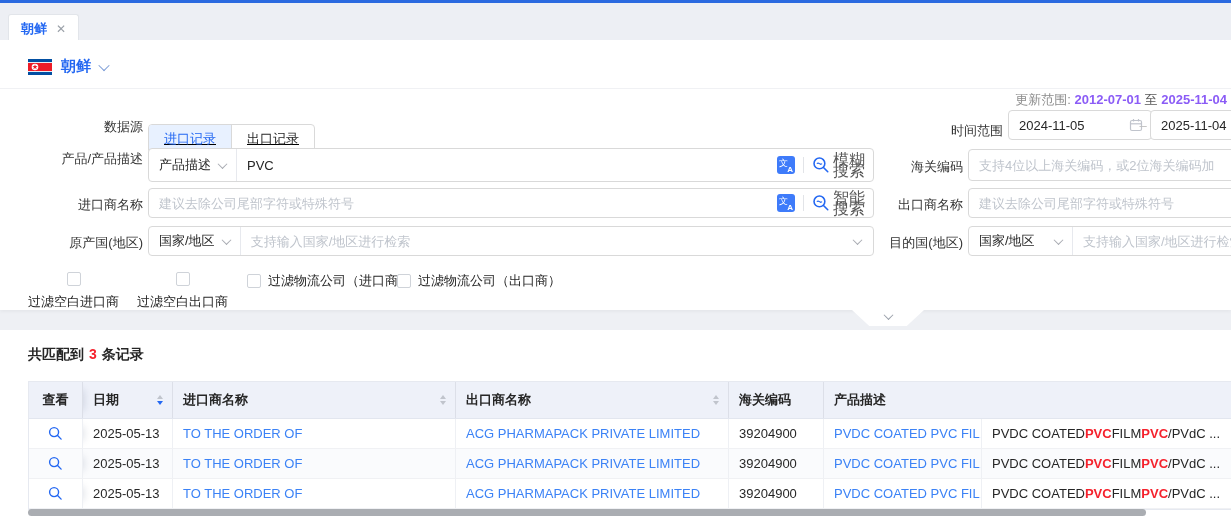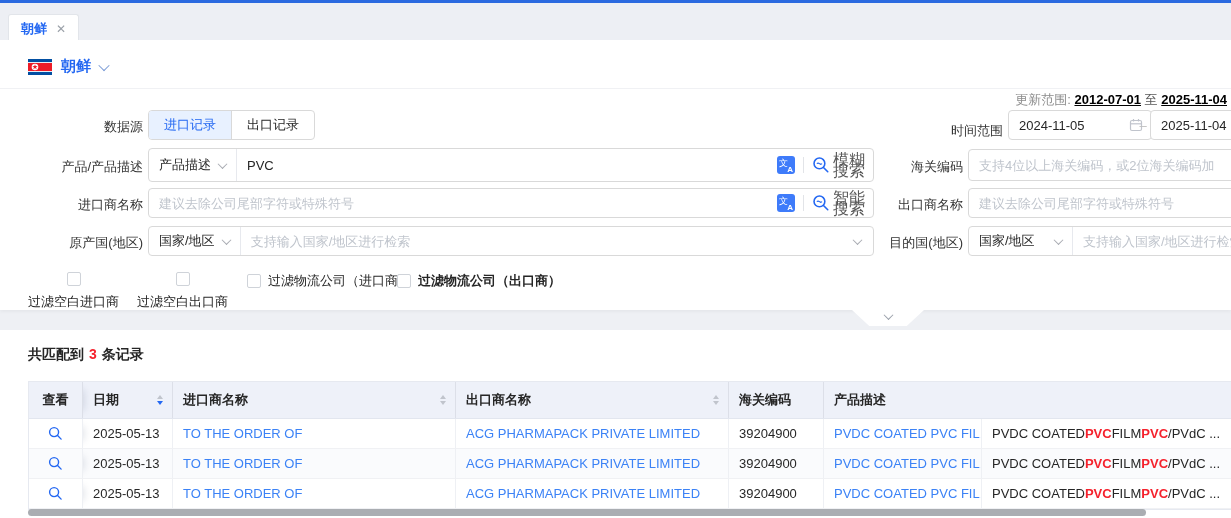--- a/index.html
+++ b/index.html
@@ -12,21 +12,21 @@
   .tab { position:absolute; left:8px; top:11px; height:29px; background:#fff; border:1px solid #e2e5ea; border-bottom:none; border-radius:3px 3px 0 0; display:flex; align-items:center; gap:9px; padding:0 12px; }
   .tab-label { color:#2468f2; font-size:13px; font-weight:bold; }
   .tab-close { color:#9aa0a8; font-size:12px; line-height:12px; cursor:pointer; }
 
   .panel { position:absolute; left:0; top:40px; width:1231px; height:270px; background:#fff; box-shadow:0 2px 3px rgba(0,0,0,0.04); }
   .country-row { position:absolute; left:28px; top:17px; display:flex; align-items:center; gap:9px; }
   .country-name { color:#2468f2; font-size:15px; font-weight:bold; }
   .panel-hr { position:absolute; left:0; top:48px; width:100%; height:1px; background:#f0f1f4; }
 
   .update-range { position:absolute; right:4px; top:51px; font-size:13px; color:#8c8c8c; white-space:nowrap; }
-  .update-range .od { color:#000000; font-weight:bold;text-decoration:underline; }
+  .update-range .od { color:#8b5cf6; font-weight:bold; }
   .update-range .to { color:#595959; }
 
   .lbl { position:absolute; font-size:13px; color:#333; text-align:right; white-space:nowrap; }
   .lbl-left { left:0; width:143px; }
   .lbl-right { left:820px; width:143px; }
 
   .row { position:absolute; left:0; width:1231px; }
   .ibox { position:absolute; display:flex; align-items:center; border:1px solid #d9d9d9; border-radius:4px; background:#fff; overflow:hidden; }
   .ibox input { border:none; outline:none; background:transparent; flex:1; min-width:0; font-size:13px; color:#262626; font-family:inherit; padding:0 10px; height:100%; }
   input::placeholder { color:#bfc4cc; }
@@ -113,42 +113,42 @@
 
     <div class="update-range">
       <span>更新范围:</span>
       <span class="od">2012-07-01</span>
       <span class="to">至</span>
       <span class="od">2025-11-04</span>
     </div>
 
     <div class="row" style="top:70px; height:30px;">
       <span class="lbl lbl-left" style="top:8px;">数据源</span>
-      <div class="seg" style="left:148px; top:0;">
+      <div class="seg" style="left:148px; top:14px;text-decoration:underline;">
         <span class="seg-btn active">进口记录</span>
         <span class="seg-btn">出口记录</span>
       </div>
       <span class="lbl" style="left:880px; width:123px; top:12px;">时间范围</span>
       <div class="date-box" style="left:1008px; top:0; width:144px;">
         <span>2024-11-05</span>
         <svg width="14" height="14" viewBox="0 0 14 14">
           <rect x="1.5" y="2.5" width="11" height="10" rx="1.5" fill="none" stroke="#c0c4cc" stroke-width="1.2"></rect>
           <line x1="1.5" y1="5.8" x2="12.5" y2="5.8" stroke="#c0c4cc" stroke-width="1.2"></line>
           <line x1="4.5" y1="1" x2="4.5" y2="3.5" stroke="#c0c4cc" stroke-width="1.2"></line>
           <line x1="9.5" y1="1" x2="9.5" y2="3.5" stroke="#c0c4cc" stroke-width="1.2"></line>
         </svg>
       </div>
       <span class="dash" style="left:1136px; width:14px; top:8px;">–</span>
       <div class="date-box" style="left:1150px; top:0; width:112px;">
         <span>2025-11-04</span>
       </div>
     </div>
 
     <div class="row" style="top:108px; height:34px;">
-      <span class="lbl lbl-left" style="top:10px;">产品/产品描述</span>
+      <span class="lbl lbl-left" style="top:2px;">产品/产品描述</span>
       <div class="ibox" style="left:148px; top:0; width:726px; height:34px;">
         <span class="sel">
           <span>产品描述</span>
           <span class="chev"></span>
         </span>
         <input value="PVC" style="">
         <span class="iconzone">
           <span class="icon-translate">
             <span class="cn">文</span>
             <span class="en">A</span>
@@ -224,21 +224,21 @@
         <span class="cbtxt">过滤空白进口商</span>
       </label>
       <label class="cbgroup" style="left:137px; top:2px;flex-direction:column;">
         <span class="cbbox"></span>
         <span class="cbtxt">过滤空白出口商</span>
       </label>
       <label class="cbgroup" style="left:247px; top:2px;">
         <span class="cbbox"></span>
         <span class="cbtxt">过滤物流公司（进口商）</span>
       </label>
-      <label class="cbgroup" style="left:397px; top:2px;font-weight:bold;">
+      <label class="cbgroup" style="left:397px; top:2px;">
         <span class="cbbox"></span>
         <span class="cbtxt">过滤物流公司（出口商）</span>
       </label>
     </div>
   </div>
 
   <div class="collapse-handle">
     <span class="chev"></span>
   </div>
 

